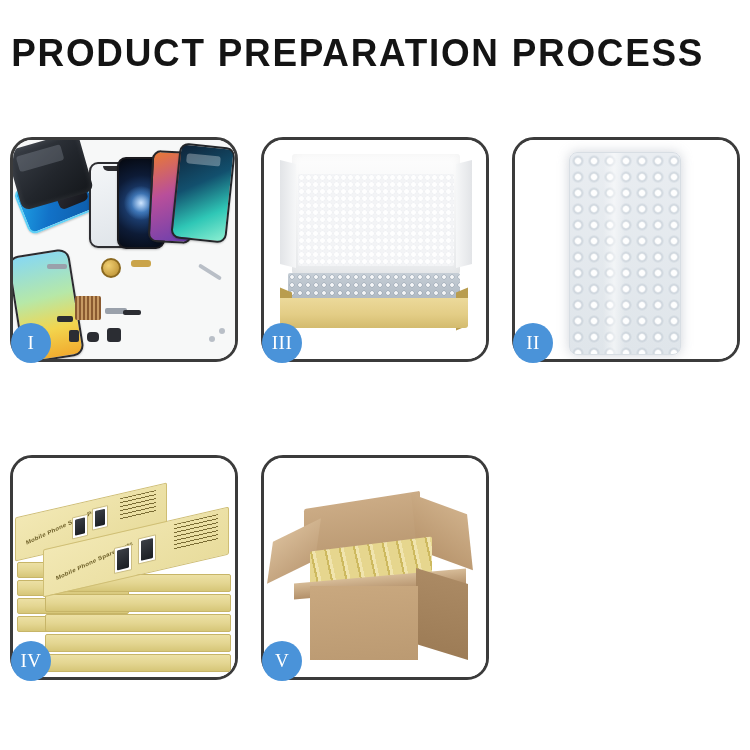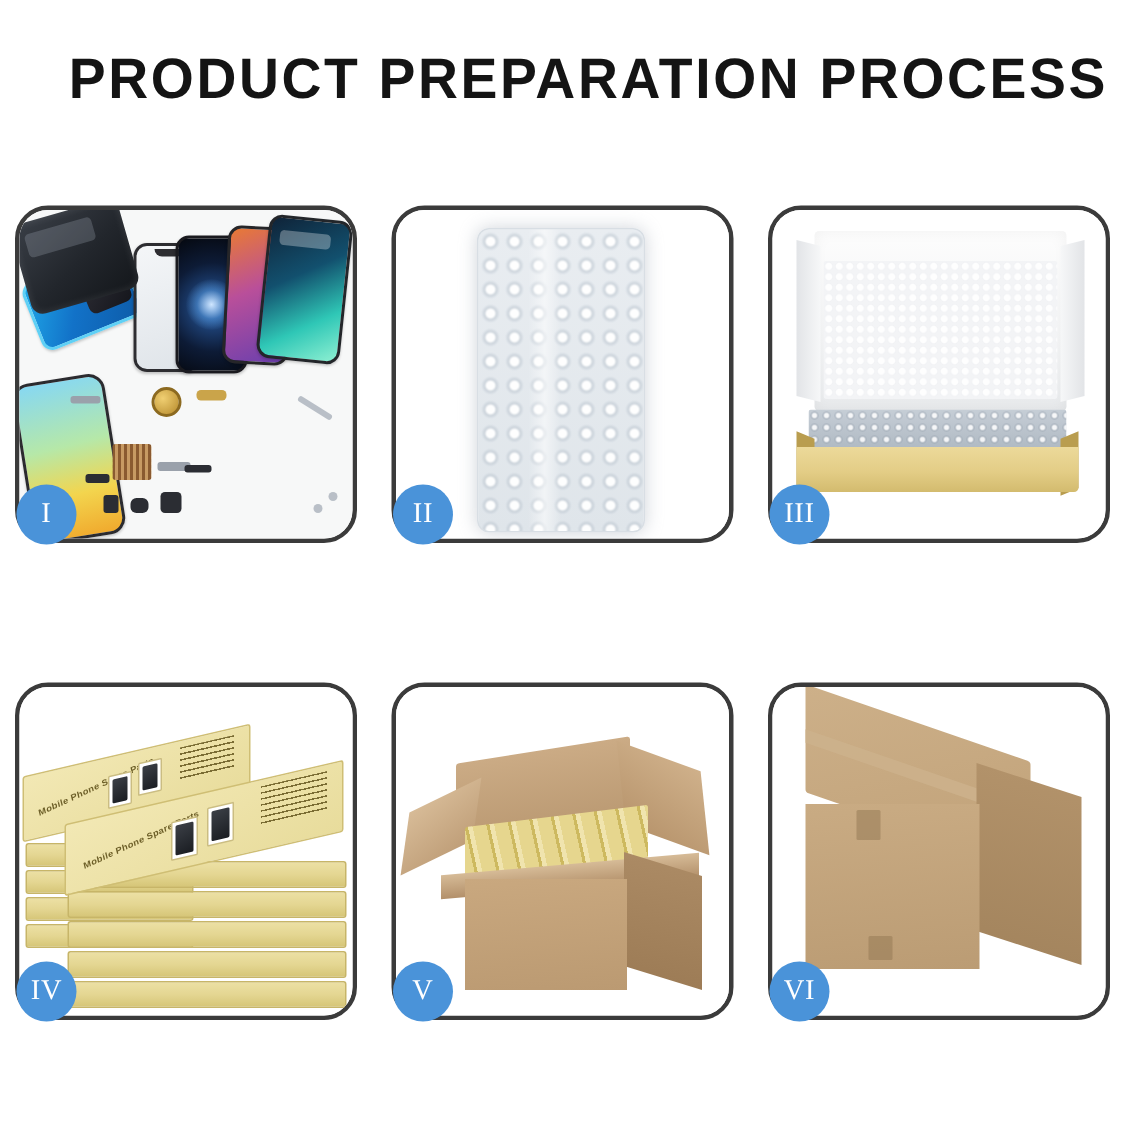--- a/index.html
+++ b/index.html
@@ -17,21 +17,21 @@
     width: 750px;
     height: 750px;
     background: #ffffff;
   }
 
   
   .header {
     position: absolute;
     top: 0; left: 0;
     width: 750px;
-    text-align: right;
+    text-align: left;
   }
   .title {
     margin-top: 34px;
     font-family: "Liberation Sans", sans-serif;
     font-size: 38px;
     font-weight: 700;
     letter-spacing: 1.8px;
     color: #141414;
     transform: scaleX(0.97);
     line-height: 1.05;
@@ -392,38 +392,38 @@
         <div class="spart" style="left:110px; top:170px; width:18px; height:5px;"></div>
         <div class="spart" style="left:26px; top:196px; width:9px; height:14px;"></div>
         <div class="spart tool" style="left:184px; top:130px; width:26px; height:4px; transform:rotate(32deg);"></div>
         <div class="spart tool" style="left:196px; top:196px; width:6px; height:6px; border-radius:50%;"></div>
         <div class="spart tool" style="left:206px; top:188px; width:6px; height:6px; border-radius:50%;"></div>
       </div>
       <div class="badge">I</div>
     </div>
 
     <div class="panel">
-      <div class="panel-inner p2">
-        <div class="bwrap">
-          <div class="bwrap-sheen"></div>
-        </div>
-      </div>
-      <div class="badge">II</div>
-    </div>
-
-    <div class="panel">
       <div class="panel-inner p3">
         <div class="lid"></div>
         <div class="foam"></div>
         <div class="bbl-tray"></div>
         <div class="kraft-left"></div>
         <div class="kraft-right"></div>
         <div class="kraft-front"></div>
       </div>
       <div class="badge">III</div>
+    </div>
+
+    <div class="panel">
+      <div class="panel-inner p2">
+        <div class="bwrap">
+          <div class="bwrap-sheen"></div>
+        </div>
+      </div>
+      <div class="badge">II</div>
     </div>
 
     <div class="panel">
       <div class="panel-inner p4">
         <div class="stack">
 
           <div class="sbox" style="left:2px;  top:88px;  width:112px; height:16px;"></div>
           <div class="sbox" style="left:2px;  top:106px; width:112px; height:16px;"></div>
           <div class="sbox" style="left:2px;  top:124px; width:112px; height:16px;"></div>
           <div class="sbox" style="left:2px;  top:142px; width:112px; height:16px;"></div>
@@ -467,26 +467,15 @@
         <div class="flap-left"></div>
         <div class="flap-right"></div>
         <div class="cart-contents"></div>
         <div class="cart-rim"></div>
         <div class="cart-side"></div>
         <div class="cart-front"></div>
       </div>
       <div class="badge">V</div>
     </div>
 
-    <div class="panel">
-      <div class="panel-inner p6">
-        <div class="sc-top"></div>
-        <div class="sc-tape"></div>
-        <div class="sc-side"></div>
-        <div class="sc-front"></div>
-        <div class="sc-tab" style="left:56px; top:82px; width:16px; height:20px;"></div>
-        <div class="sc-tab" style="left:64px; top:166px; width:16px; height:16px;"></div>
-      </div>
-      <div class="badge">VI</div>
-    </div>
 
   </div>
 </div>
 
 </body></html>

